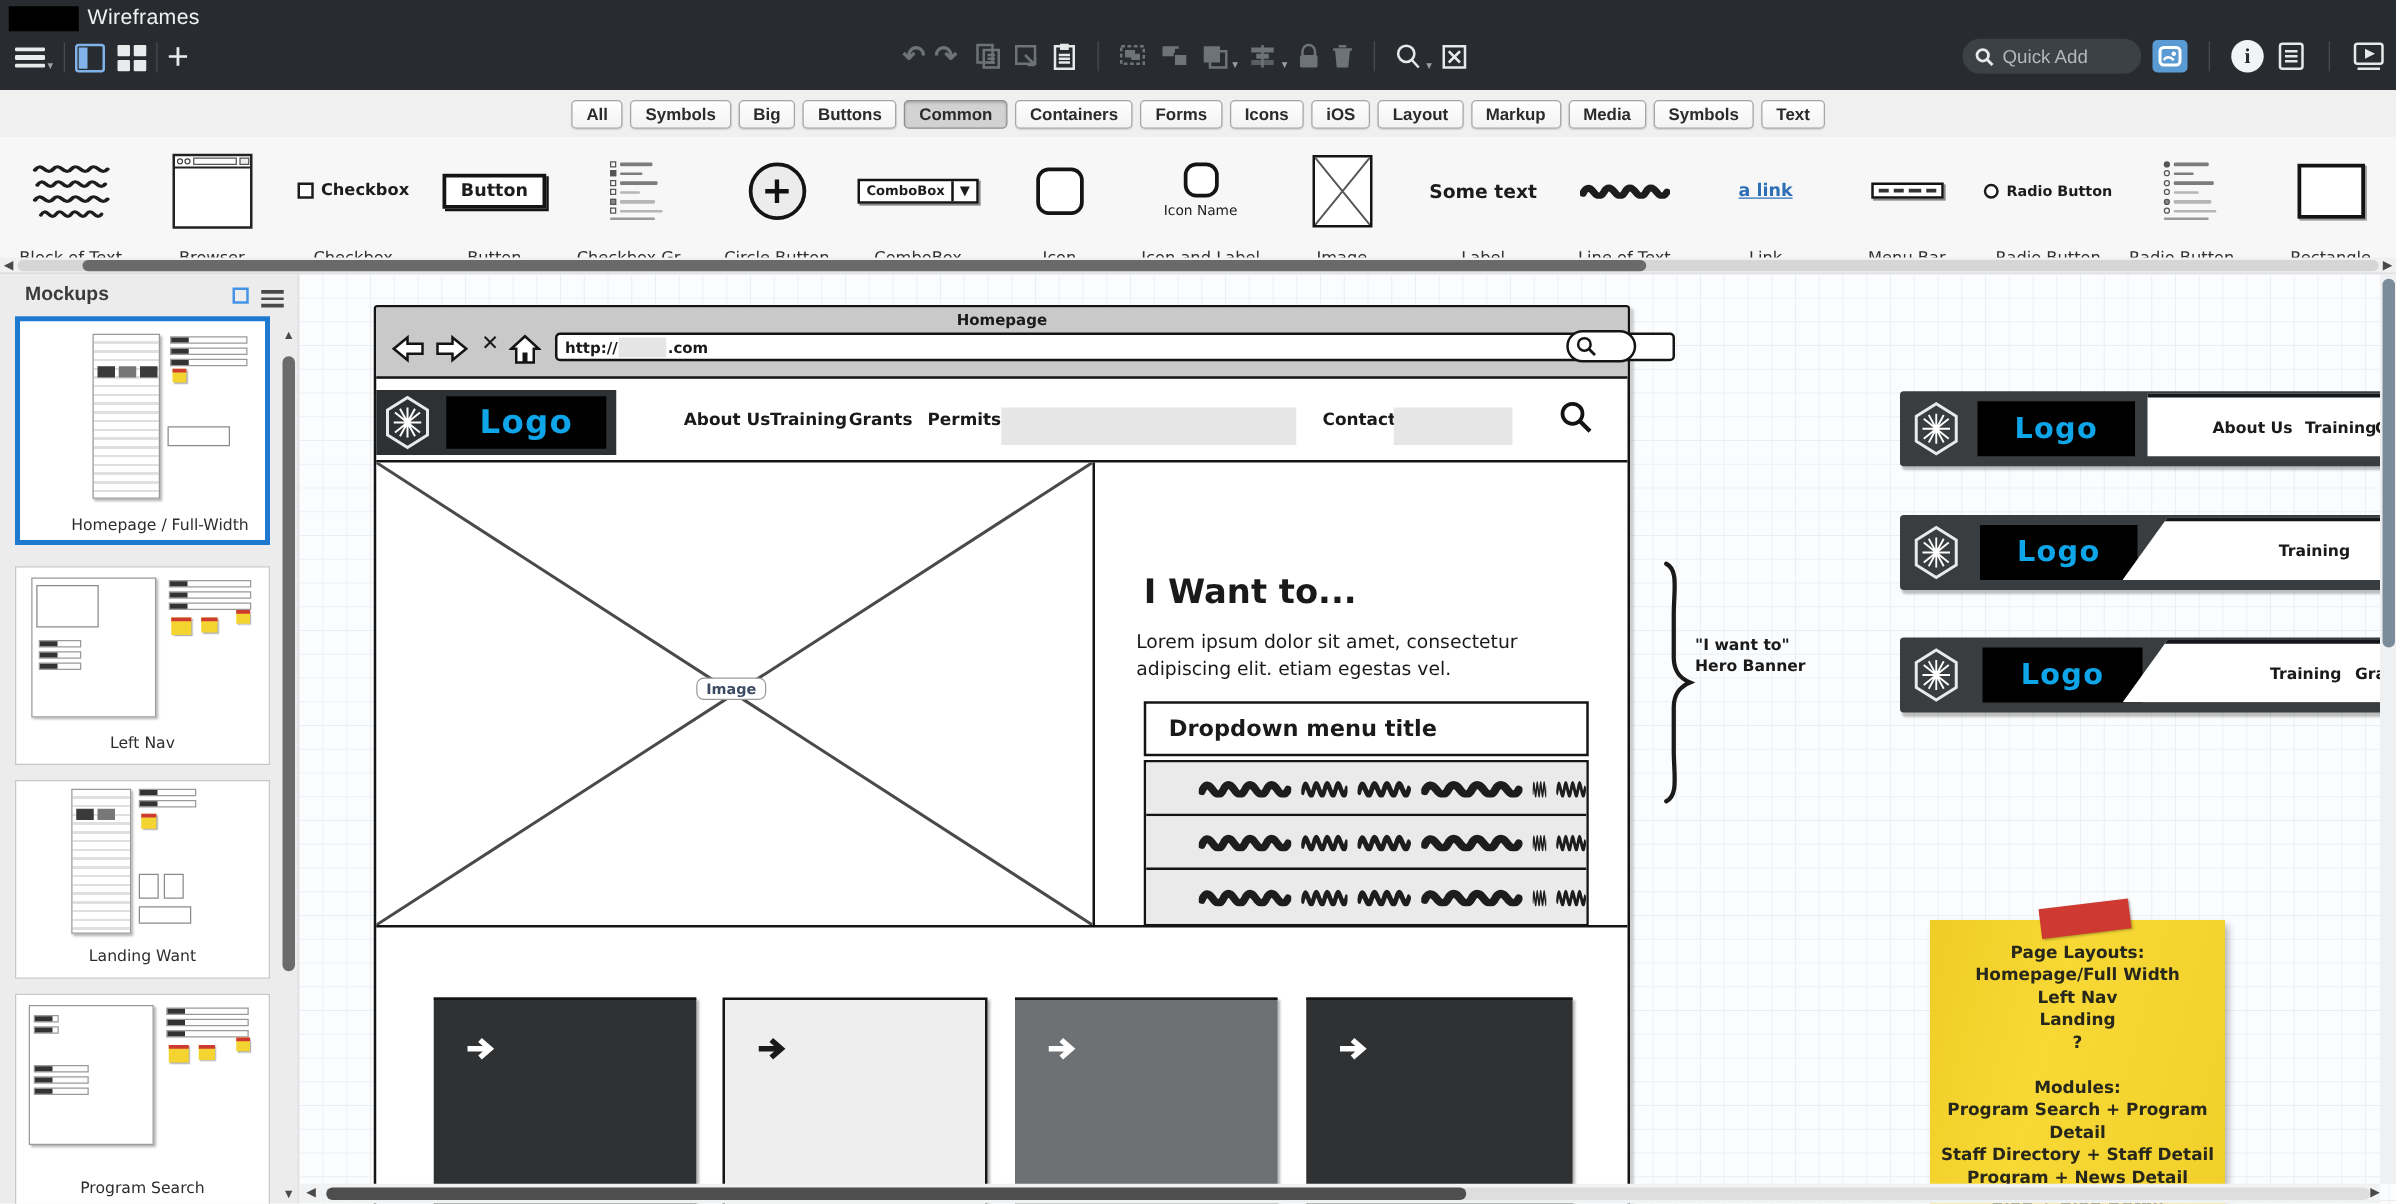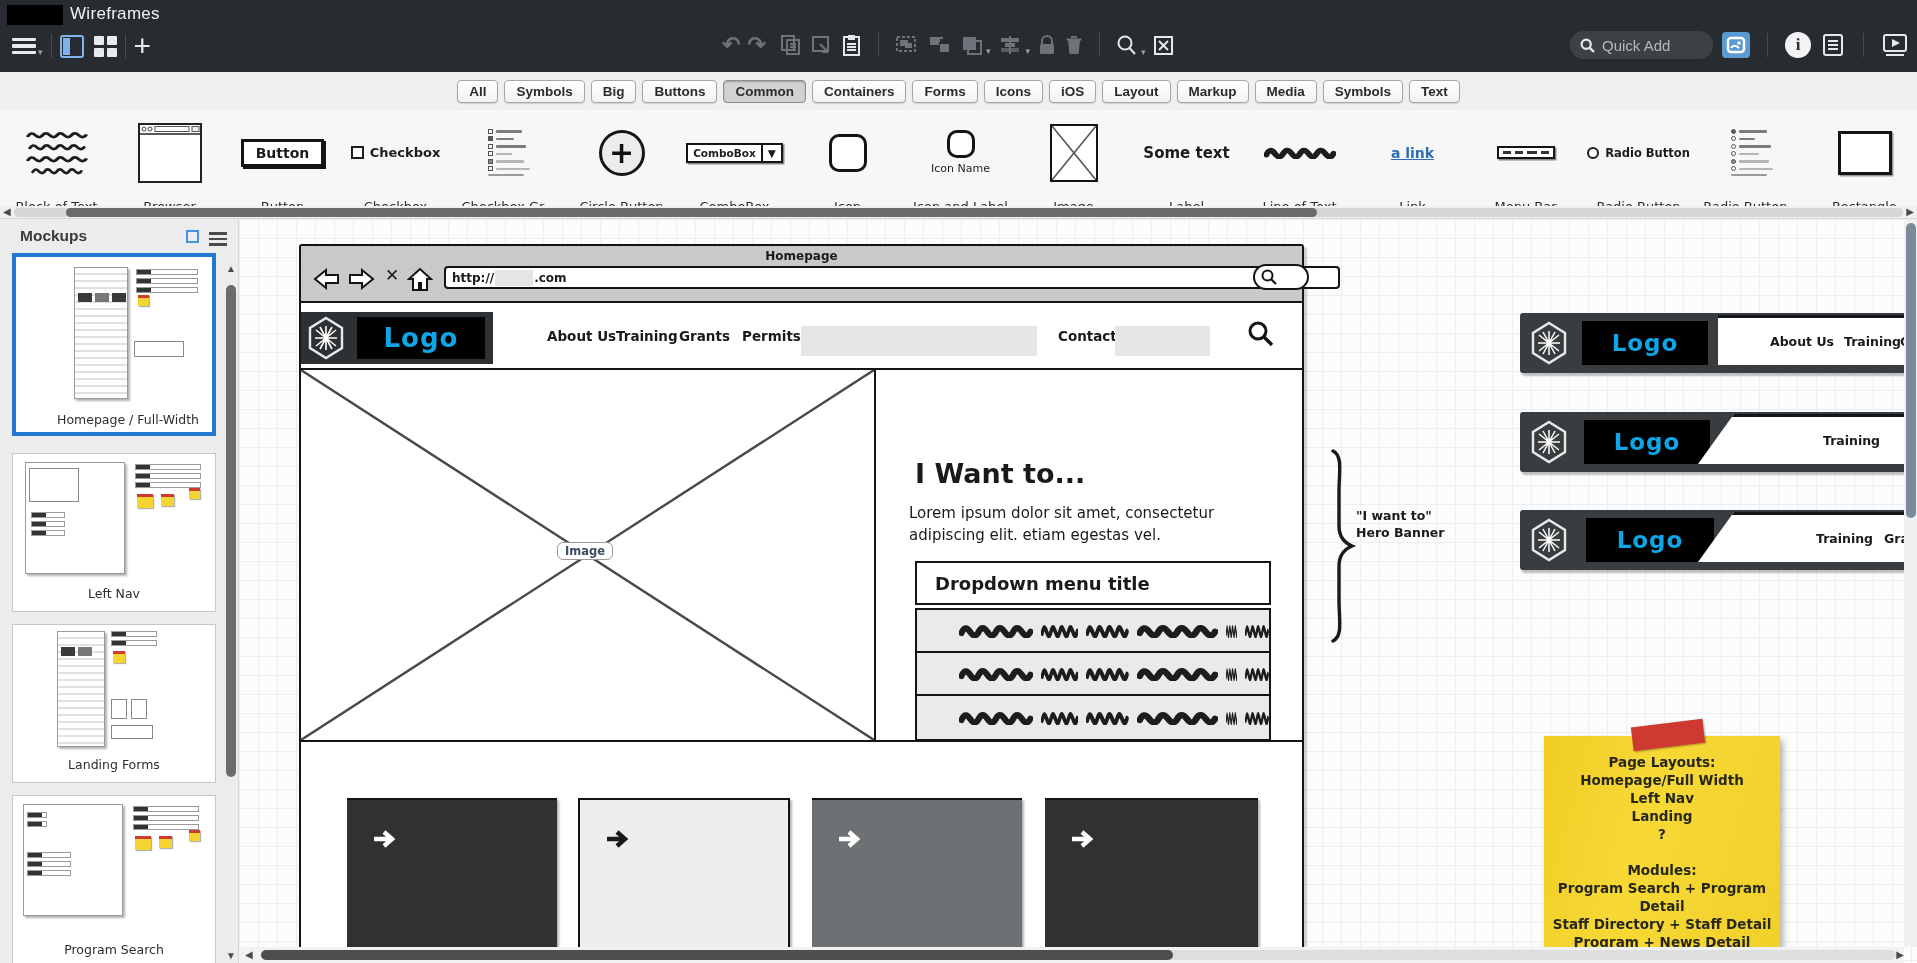--- a/index.html
+++ b/index.html
@@ -358,33 +358,33 @@
             <circle cx="13" cy="7" r="2" fill="none" stroke="#444"></circle>
             <rect x="18" y="4.5" width="34" height="5" fill="#fff" stroke="#555"></rect>
             <rect x="55" y="4.5" width="7" height="5" fill="#eee" stroke="#555"></rect>
           </svg>
       </div>
       <div class="plabel">Browser</div>
     </div>
 
     <div class="pitem">
       <div class="pthumb">
-        <div class="btn-thumb sketchtxt">Button</div>
-      </div>
-      <div class="plabel">Button</div>
-    </div>
-
-    <div class="pitem">
-      <div class="pthumb">
         <div class="cb-row sketchtxt">
             <span class="cb-box"></span>
             <span>Checkbox</span>
           </div>
       </div>
       <div class="plabel">Checkbox</div>
+    </div>
+
+    <div class="pitem">
+      <div class="pthumb">
+        <div class="btn-thumb sketchtxt">Button</div>
+      </div>
+      <div class="plabel">Button</div>
     </div>
 
     <div class="pitem">
       <div class="pthumb">
         <div class="tinylist">
           <div class="trow">
               <i class="tinysq"></i>
               <i class="tinyln" style="width:26px"></i>
             </div>
           <div class="trow">
@@ -609,21 +609,21 @@
           </div>
         <div class="mini-bars" style="left:98px;top:6px;width:46px;">
             <i></i>
             <i></i>
           </div>
         <div class="mini-note" style="left:100px;top:26px;width:12px;height:12px;"></div>
         <div class="mini-x" style="left:98px;top:74px;width:16px;height:20px;"></div>
         <div class="mini-x" style="left:118px;top:74px;width:16px;height:20px;"></div>
         <div class="mini-x" style="left:98px;top:100px;width:42px;height:14px;"></div>
       </div>
-      <div class="card-label" style="top:132px;">Landing Forms</div>
+      <div class="card-label" style="top:132px;">Landing Want</div>
     </div>
 
     <div class="card" style="top:576px; height:172px;">
       <div class="mini" style="left:0;top:0;right:0;height:128px;">
         <div class="mini-page" style="left:10px;top:8px;width:100px;height:112px;background-image:none;"></div>
         <div class="mini-bars" style="left:14px;top:16px;width:20px;">
             <i></i>
             <i></i>
           </div>
         <div class="mini-bars" style="left:14px;top:56px;width:44px;">

